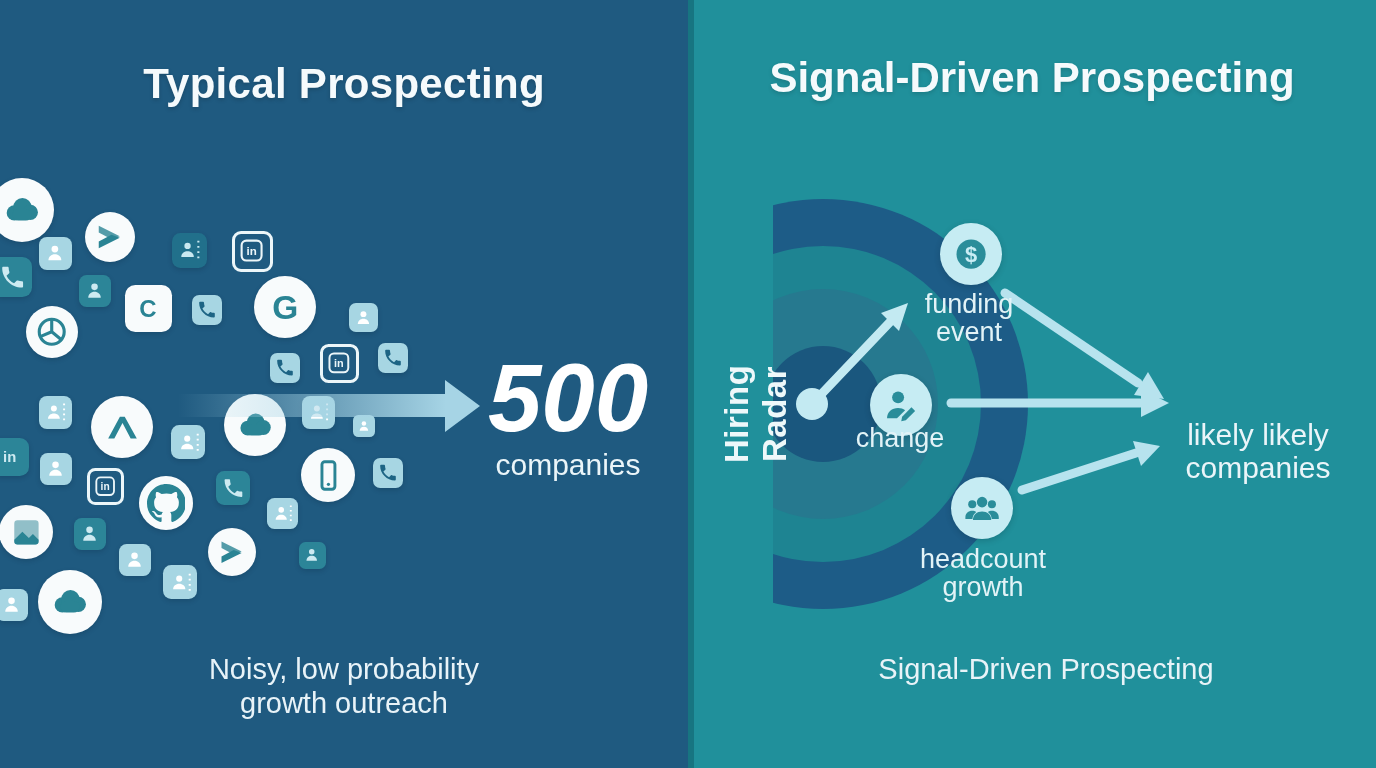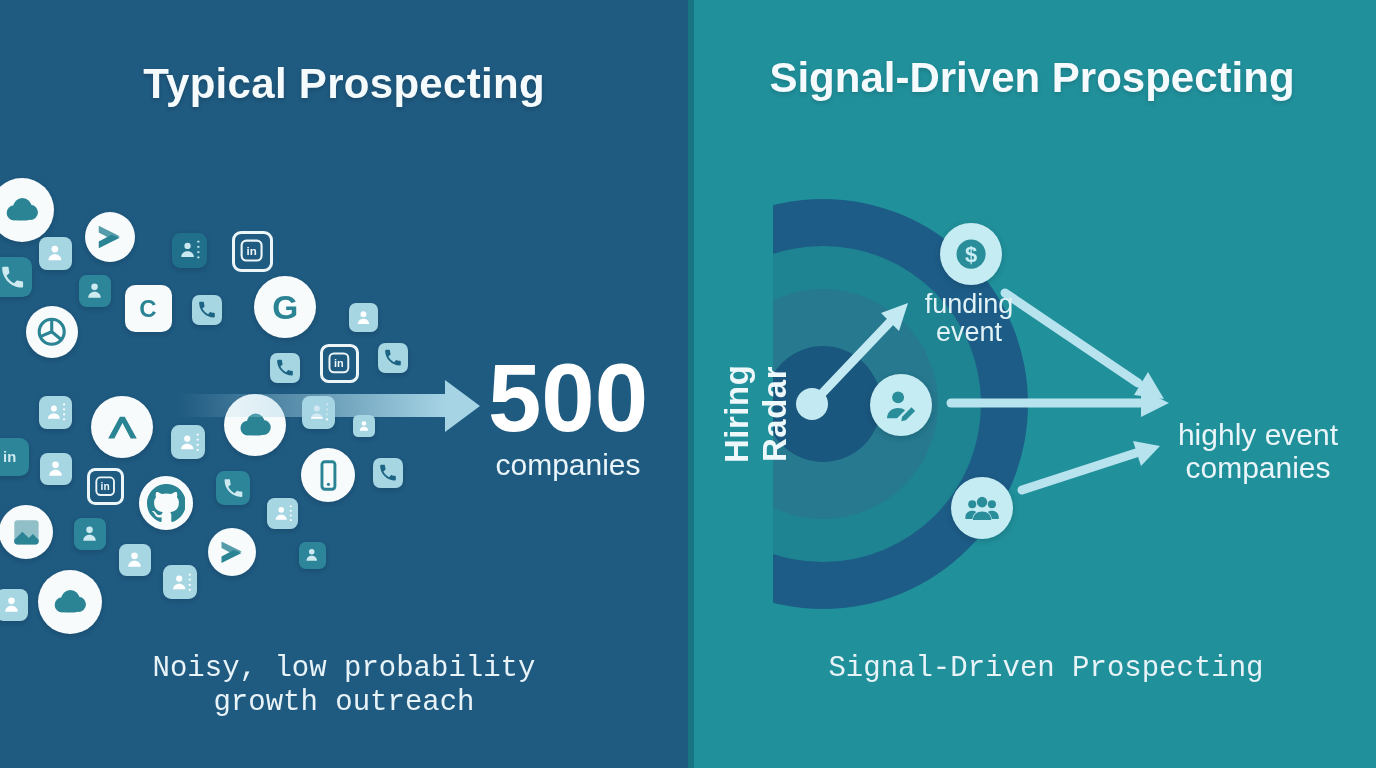--- a/index.html
+++ b/index.html
@@ -23,23 +23,23 @@
   .v-white-square{background:#f8fbfc;border-radius:22%;color:#2a8494;}
   .v-light-square{background:#a7d6e3;border-radius:24%;color:#ffffff;}
   .v-light-square.t-phone{color:#1d6484;}
   .v-teal-square{background:#2c8598;border-radius:24%;color:#cdeaf1;}
   .v-dark-square{background:#21708b;border-radius:24%;color:#c9e8f0;}
   .v-outline-square{background:transparent;border:3px solid #ecf6f9;border-radius:22%;color:#ecf6f9;box-shadow:none;}
 
   
   .flow-arrow-svg{position:absolute;left:150px;top:363px;width:340px;height:84px;}
   .result-left{position:absolute;left:463px;top:350px;width:210px;text-align:center;color:#ffffff;}
-  .result-left .num{font-size:96px;font-weight:700;line-height:1;}
+  .result-left .num{font-size:96px;font-weight:700;line-height:1;font-style:italic;}
   .result-left .lbl{font-size:30px;margin-top:2px;color:#eaf5f9;}
-  .caption{position:absolute;top:652px;left:0;right:0;text-align:center;font-size:29px;line-height:34px;color:#e8f3f8;font-family:Liberation Mono, monospace;}
+  .caption{position:absolute;top:652px;left:0;right:0;text-align:center;font-size:29px;line-height:34px;color:#e8f3f8;}
   .caption-right{padding-left:28px;}
 
   
   .radar-svg{position:absolute;left:0;top:0;width:688px;height:768px;}
   .radar-label{position:absolute;left:30px;top:324px;width:46px;height:180px;writing-mode:vertical-rl;transform:rotate(180deg);text-align:center;color:#eef8fa;font-size:33px;font-weight:600;letter-spacing:.5px;}
 
   .signal-disc{position:absolute;width:62px;height:62px;border-radius:50%;background:#c6ecf3;display:flex;align-items:center;justify-content:center;box-shadow:0 2px 6px rgba(0,30,40,.2);}
   .signal-disc svg{width:68%;height:68%;color:#2a8d9a;}
   #sig-funding{left:252px;top:223px;}
   #sig-leader{left:182px;top:374px;}
@@ -355,35 +355,40 @@
     </div>
 
     <div class="signal-disc" id="sig-leader">
       <svg viewBox="0 0 24 24">
         <circle cx="10.3" cy="7.6" r="3.4" fill="currentColor"></circle>
         <path fill="currentColor" d="M4 19.5c0-3.5 2.8-5.8 6.3-5.8 1.5 0 2.9.4 4 1.2l-4.6 4.6z"></path>
         <path fill="currentColor" d="M12.6 18.6l5.3-5.3 2.1 2.1-5.3 5.3-2.6.5z"></path>
       </svg>
     </div>
     <div class="signal-label" id="lbl-leader">
+      <div>change</div>
     </div>
 
     <div class="signal-disc" id="sig-head">
       <svg viewBox="0 0 24 24" fill="currentColor">
         <circle cx="6.4" cy="9.8" r="2.3"></circle>
           <circle cx="17.6" cy="9.8" r="2.3"></circle>
           <circle cx="12" cy="8.6" r="3"></circle>
         <path d="M2.5 17.2c0-2.2 1.7-3.7 3.9-3.7.9 0 1.7.2 2.3.7-1.3 1-2.1 2.4-2.2 4h-4z"></path>
         <path d="M21.5 17.2c0-2.2-1.7-3.7-3.9-3.7-.9 0-1.7.2-2.3.7 1.3 1 2.1 2.4 2.2 4h4z"></path>
         <path d="M6.8 18.8c0-2.9 2.3-4.8 5.2-4.8s5.2 1.9 5.2 4.8z"></path>
       </svg>
     </div>
+    <div class="signal-label" id="lbl-head">
+      <div>headcount</div>
+      <div>growth</div>
+    </div>
 
     <div class="result-right-lbl">
-      <div>highly event</div>
+      <div>likely likely</div>
       <div>companies</div>
     </div>
 
     <div class="caption caption-right">
       <div>Signal-Driven Prospecting</div>
     </div>
   </div>
 </div>
 
 </body></html>

